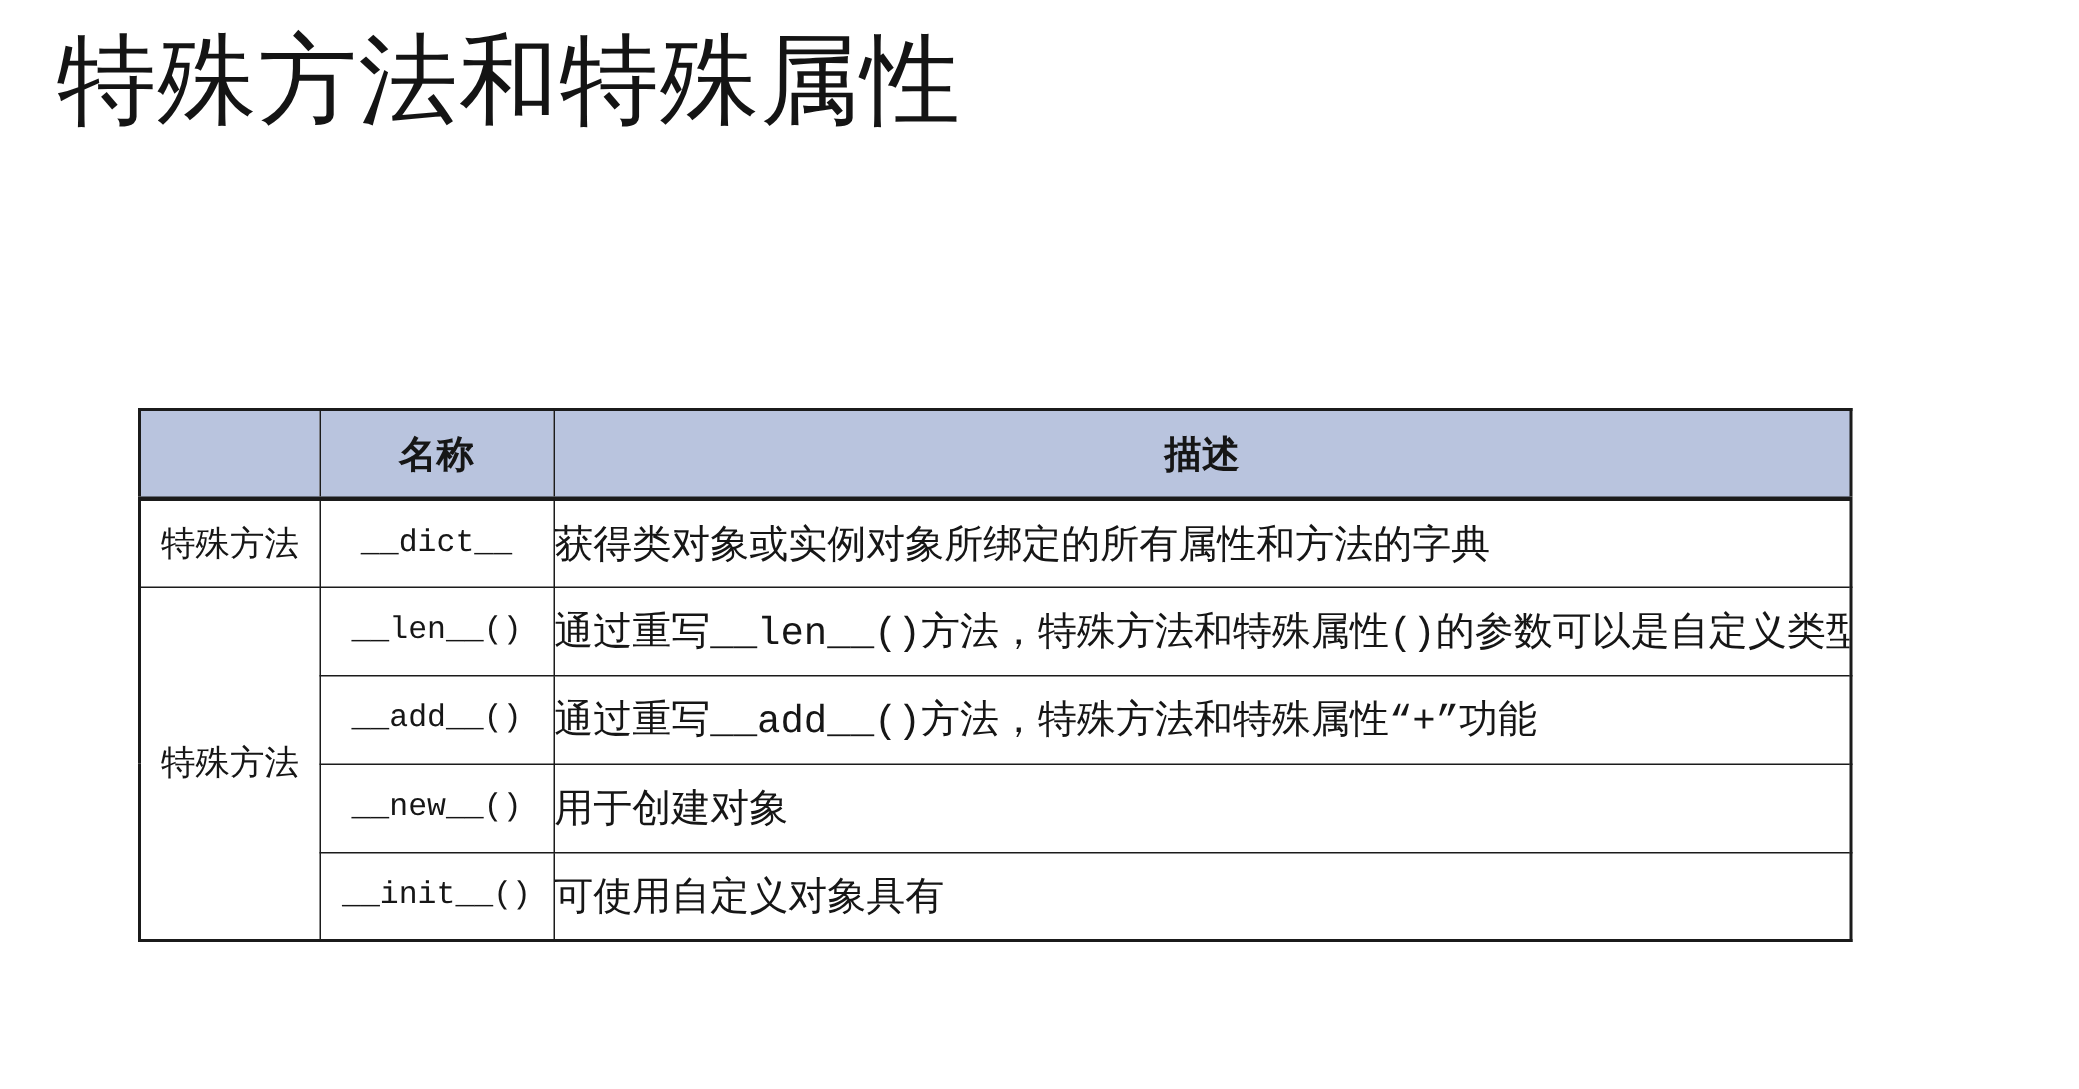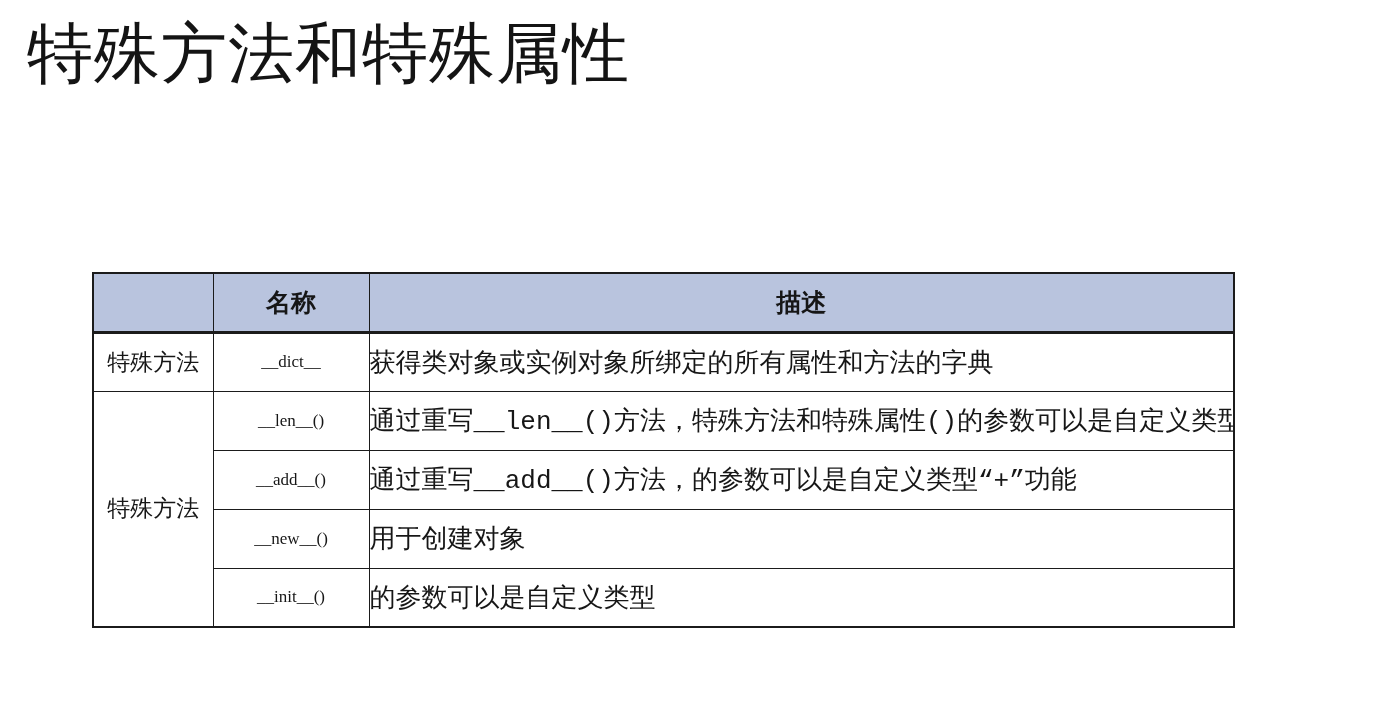--- a/index.html
+++ b/index.html
@@ -10,21 +10,21 @@
   body {
     width: 1386px;
     height: 726px;
     position: relative;
     overflow: hidden;
     font-family: "Liberation Sans", sans-serif;
     color: #161616;
   }
   .slide-title {
     position: absolute;
-    left: 27px;
+    left: 38px;
     top: 12px;
     font-size: 66px;
     line-height: 1.25;
     font-weight: 400;
     letter-spacing: 1px;
     color: #141414;
     font-family: "Liberation Sans", sans-serif;
   }
   table.special-table {
     position: absolute;
@@ -57,22 +57,22 @@
     font-size: 25px;
     text-align: center;
     border-bottom: 3px solid #1b1b1b;
   }
   td.cell-category {
     font-family: "Liberation Serif", serif;
     font-size: 23px;
     text-align: center;
   }
   td.cell-name {
-    font-family: Liberation Serif, serif;
-    font-size: 17px;
+    font-family: Liberation Mono, monospace;
+    font-size: 21px;
     text-align: center;
   }
   td.cell-desc {
     font-family: "Liberation Mono", "DejaVu Sans Mono", monospace;
     font-size: 26px;
     text-align: left;
     padding-left: 8px;
   }
 </style>
 </head>
@@ -99,24 +99,24 @@
       <td class="cell-name">__dict__</td>
       <td class="cell-desc">获得类对象或实例对象所绑定的所有属性和方法的字典</td>
     </tr>
     <tr>
       <td class="cell-category" rowspan="4">特殊方法</td>
       <td class="cell-name">__len__()</td>
       <td class="cell-desc">通过重写__len__()方法，特殊方法和特殊属性()的参数可以是自定义类型</td>
     </tr>
     <tr>
       <td class="cell-name">__add__()</td>
-      <td class="cell-desc">通过重写__add__()方法，的参数可以是自定义类型“+”功能</td>
+      <td class="cell-desc">通过重写__add__()方法，特殊方法和特殊属性“+”功能</td>
     </tr>
     <tr>
       <td class="cell-name">__new__()</td>
       <td class="cell-desc">用于创建对象</td>
     </tr>
     <tr>
       <td class="cell-name">__init__()</td>
-      <td class="cell-desc">的参数可以是自定义类型</td>
+      <td class="cell-desc">可使用自定义对象具有</td>
     </tr>
   </tbody>
 </table>
 
 </body></html>

